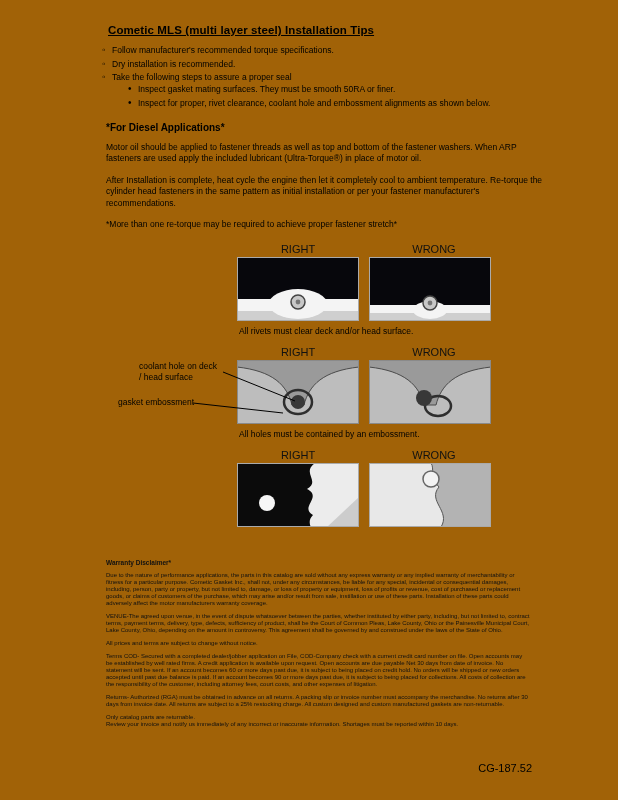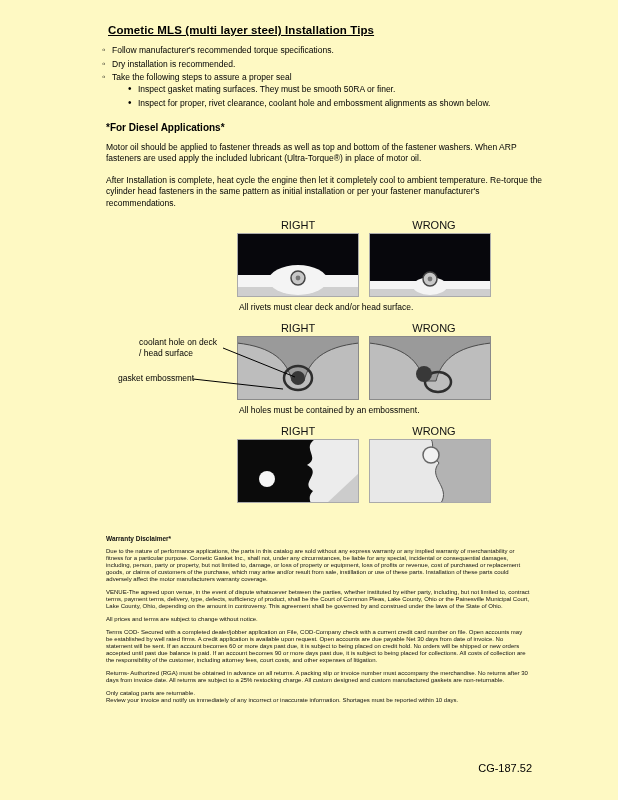--- a/index.html
+++ b/index.html
@@ -1,18 +1,18 @@
 <!DOCTYPE html>
 <html><head>
 <meta charset="utf-8">
 <style>
   * { margin:0; padding:0; box-sizing:border-box; }
   html,body { background:#ffffff; }
   body { font-family:"Liberation Sans", sans-serif; color:#000; }
-  .page { width:618px; height:800px; position:relative; background:#fef9c3; padding:24px 0 0 100px; overflow:hidden; }
+  .page { width:618px; height:800px; position:relative; background:#a16207; padding:24px 0 0 100px; overflow:hidden; }
 
   .title { font-size:11.5px; font-weight:bold; text-decoration:underline; margin-left:8px; margin-bottom:9px; letter-spacing:.1px; }
 
   .bullets { list-style:none; font-size:8.5px; margin-left:2px; }
   .bullets > li { position:relative; padding-left:10px; margin-bottom:3.5px; }
   .bullets > li::before { content:"◦"; position:absolute; left:0; top:-1px; font-size:10px; }
   .subbullets { list-style:none; font-size:8.5px; margin:2px 0 0 16px; }
   .subbullets > li { position:relative; padding-left:10px; margin-bottom:3.5px; }
   .subbullets > li::before { content:"•"; position:absolute; left:0; top:-1px; font-size:10px; }
 
@@ -55,20 +55,21 @@
       <ul class="subbullets">
         <li>Inspect gasket mating surfaces.  They must be smooth 50RA or finer.</li>
         <li>Inspect for proper, rivet clearance, coolant hole and embossment alignments as shown below.</li>
       </ul>
     </li>
   </ul>
 
   <div class="diesel-heading">*For Diesel Applications*</div>
   <p class="para">Motor oil should be applied to fastener threads as well as top and bottom of the fastener washers. When ARP fasteners are used apply the included lubricant (Ultra-Torque®) in place of motor oil.</p>
   <p class="para">After Installation is complete, heat cycle the engine then let it completely cool to ambient temperature. Re-torque the cylinder head fasteners in the same pattern as initial installation or per your fastener manufacturer's recommendations.</p>
+  <p class="note">*More than one re-torque may be required to achieve proper fastener stretch*</p>
 
   <div class="diagrams">
 
     <div class="dgroup">
       <div class="dlabels">
         <span>RIGHT</span>
         <span>WRONG</span>
       </div>
       <div class="panels">
         <svg viewBox="0 0 122 64" width="122" height="64">

